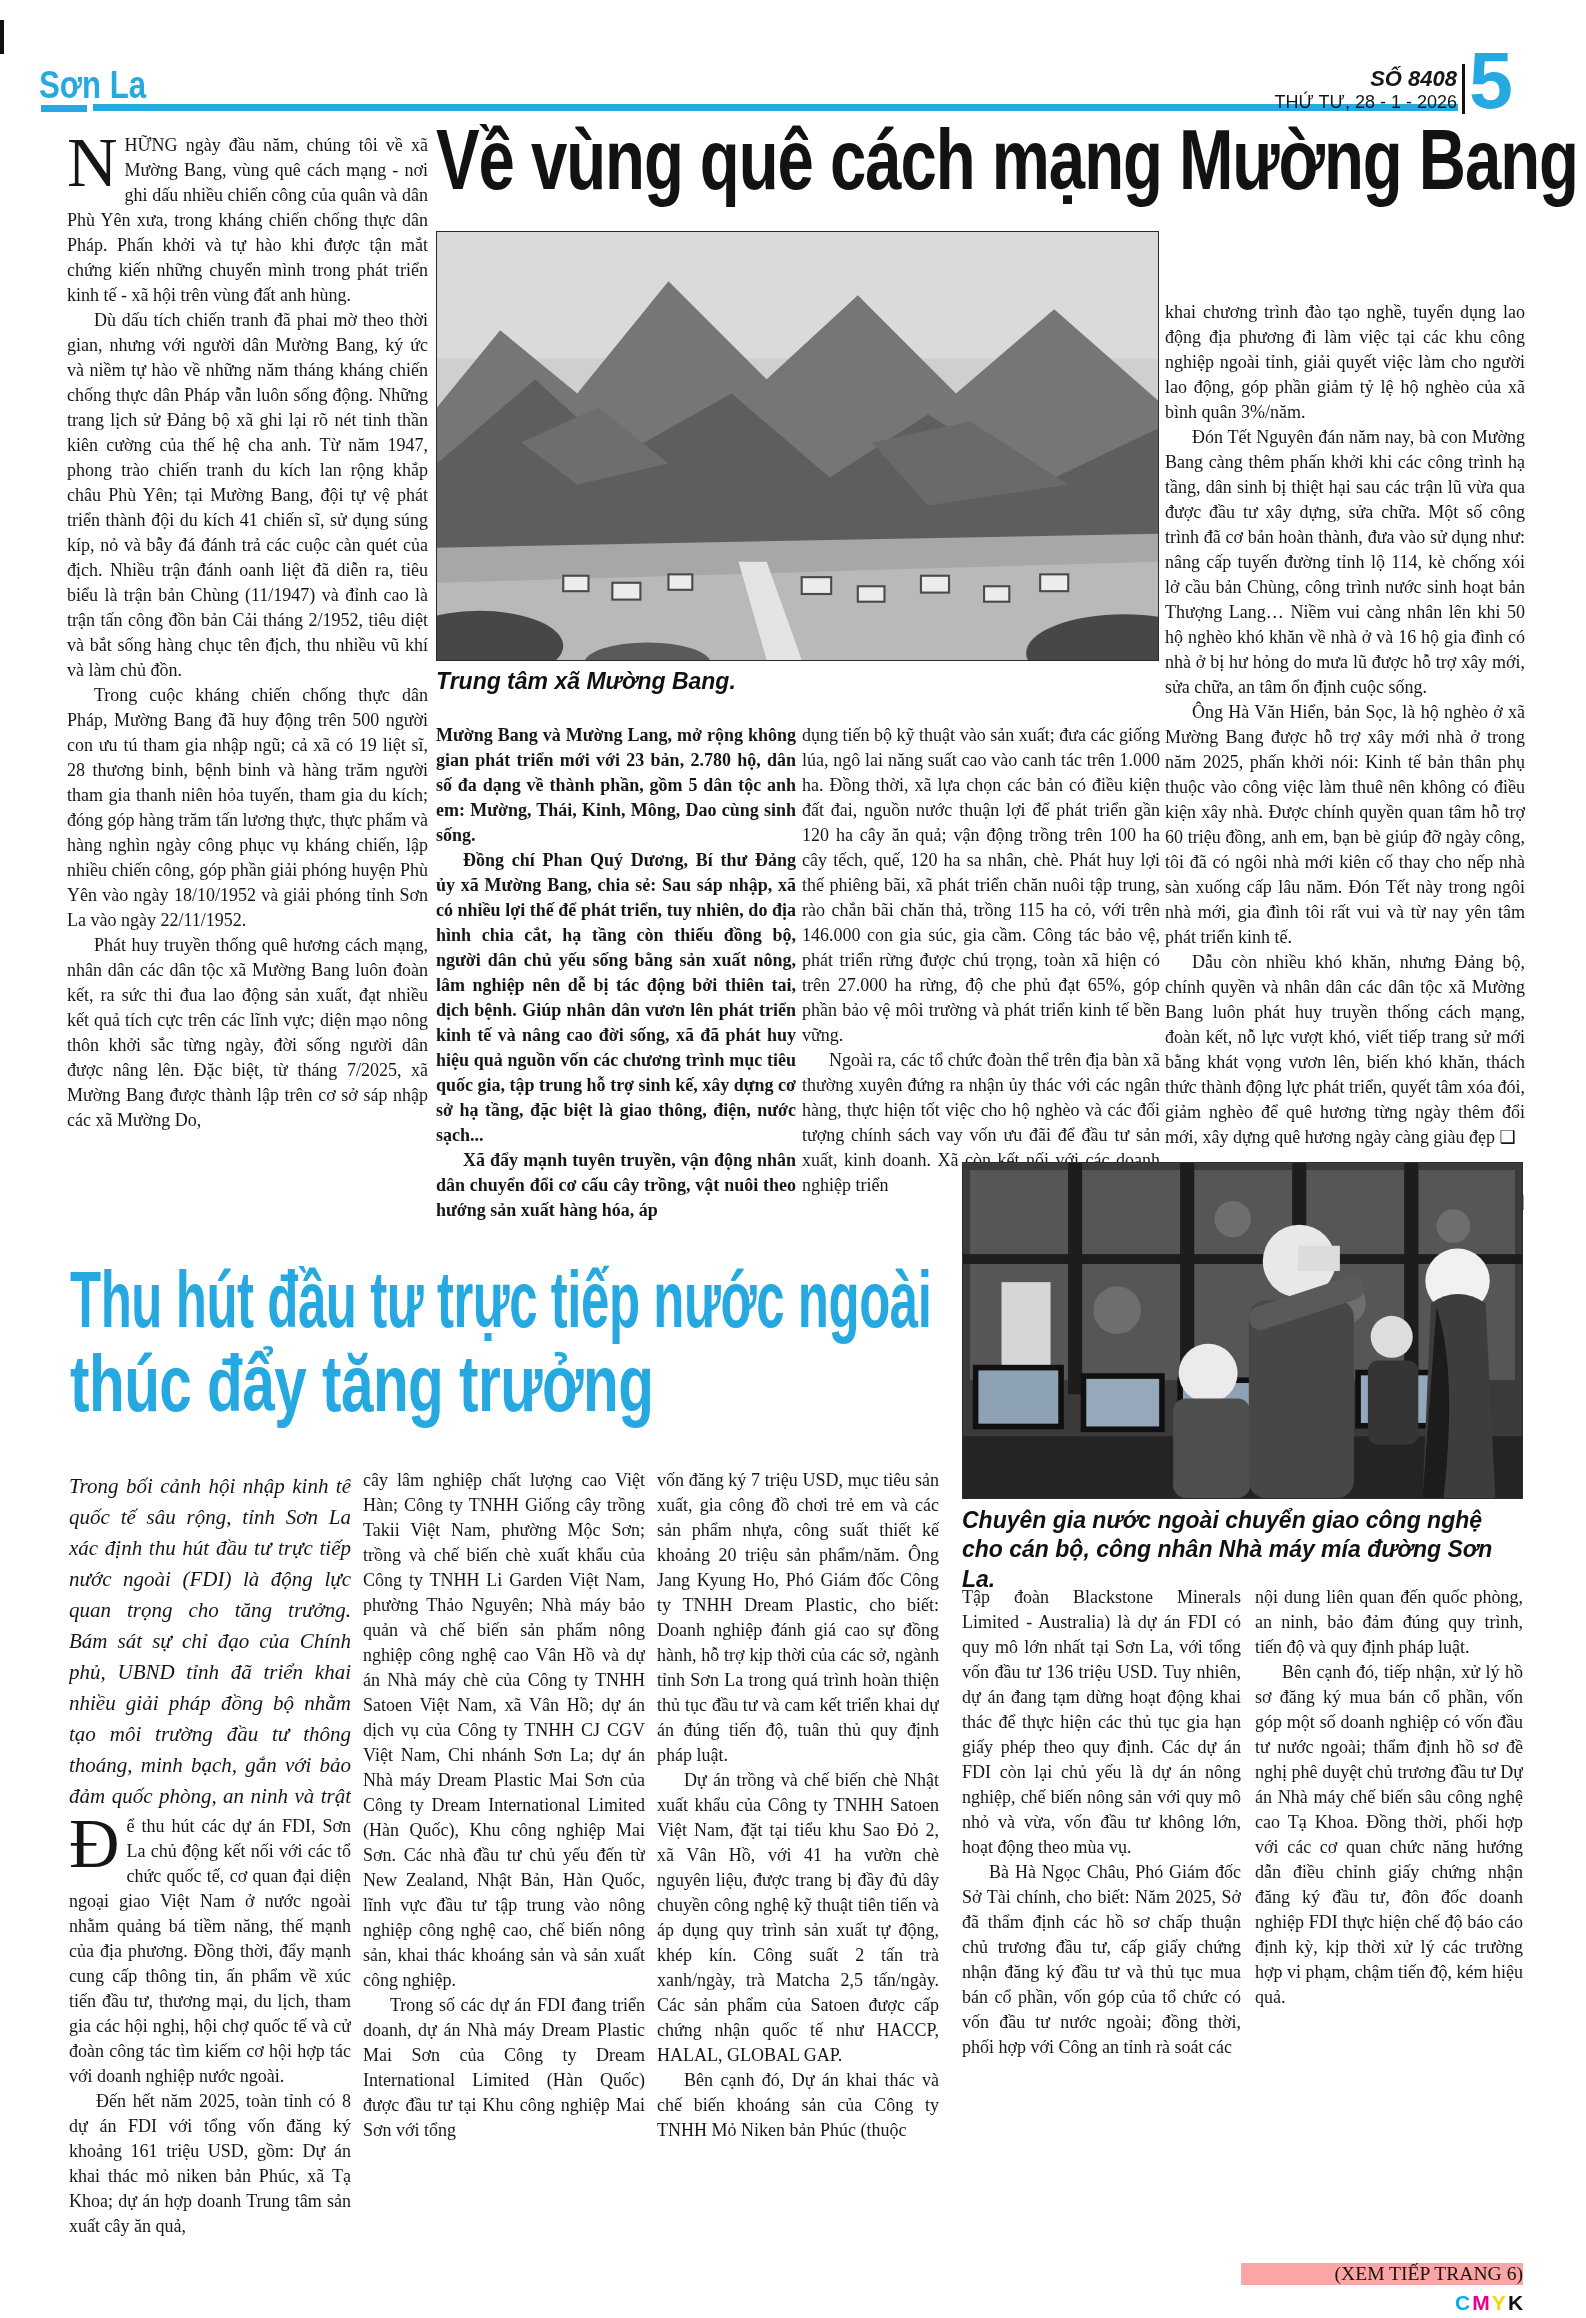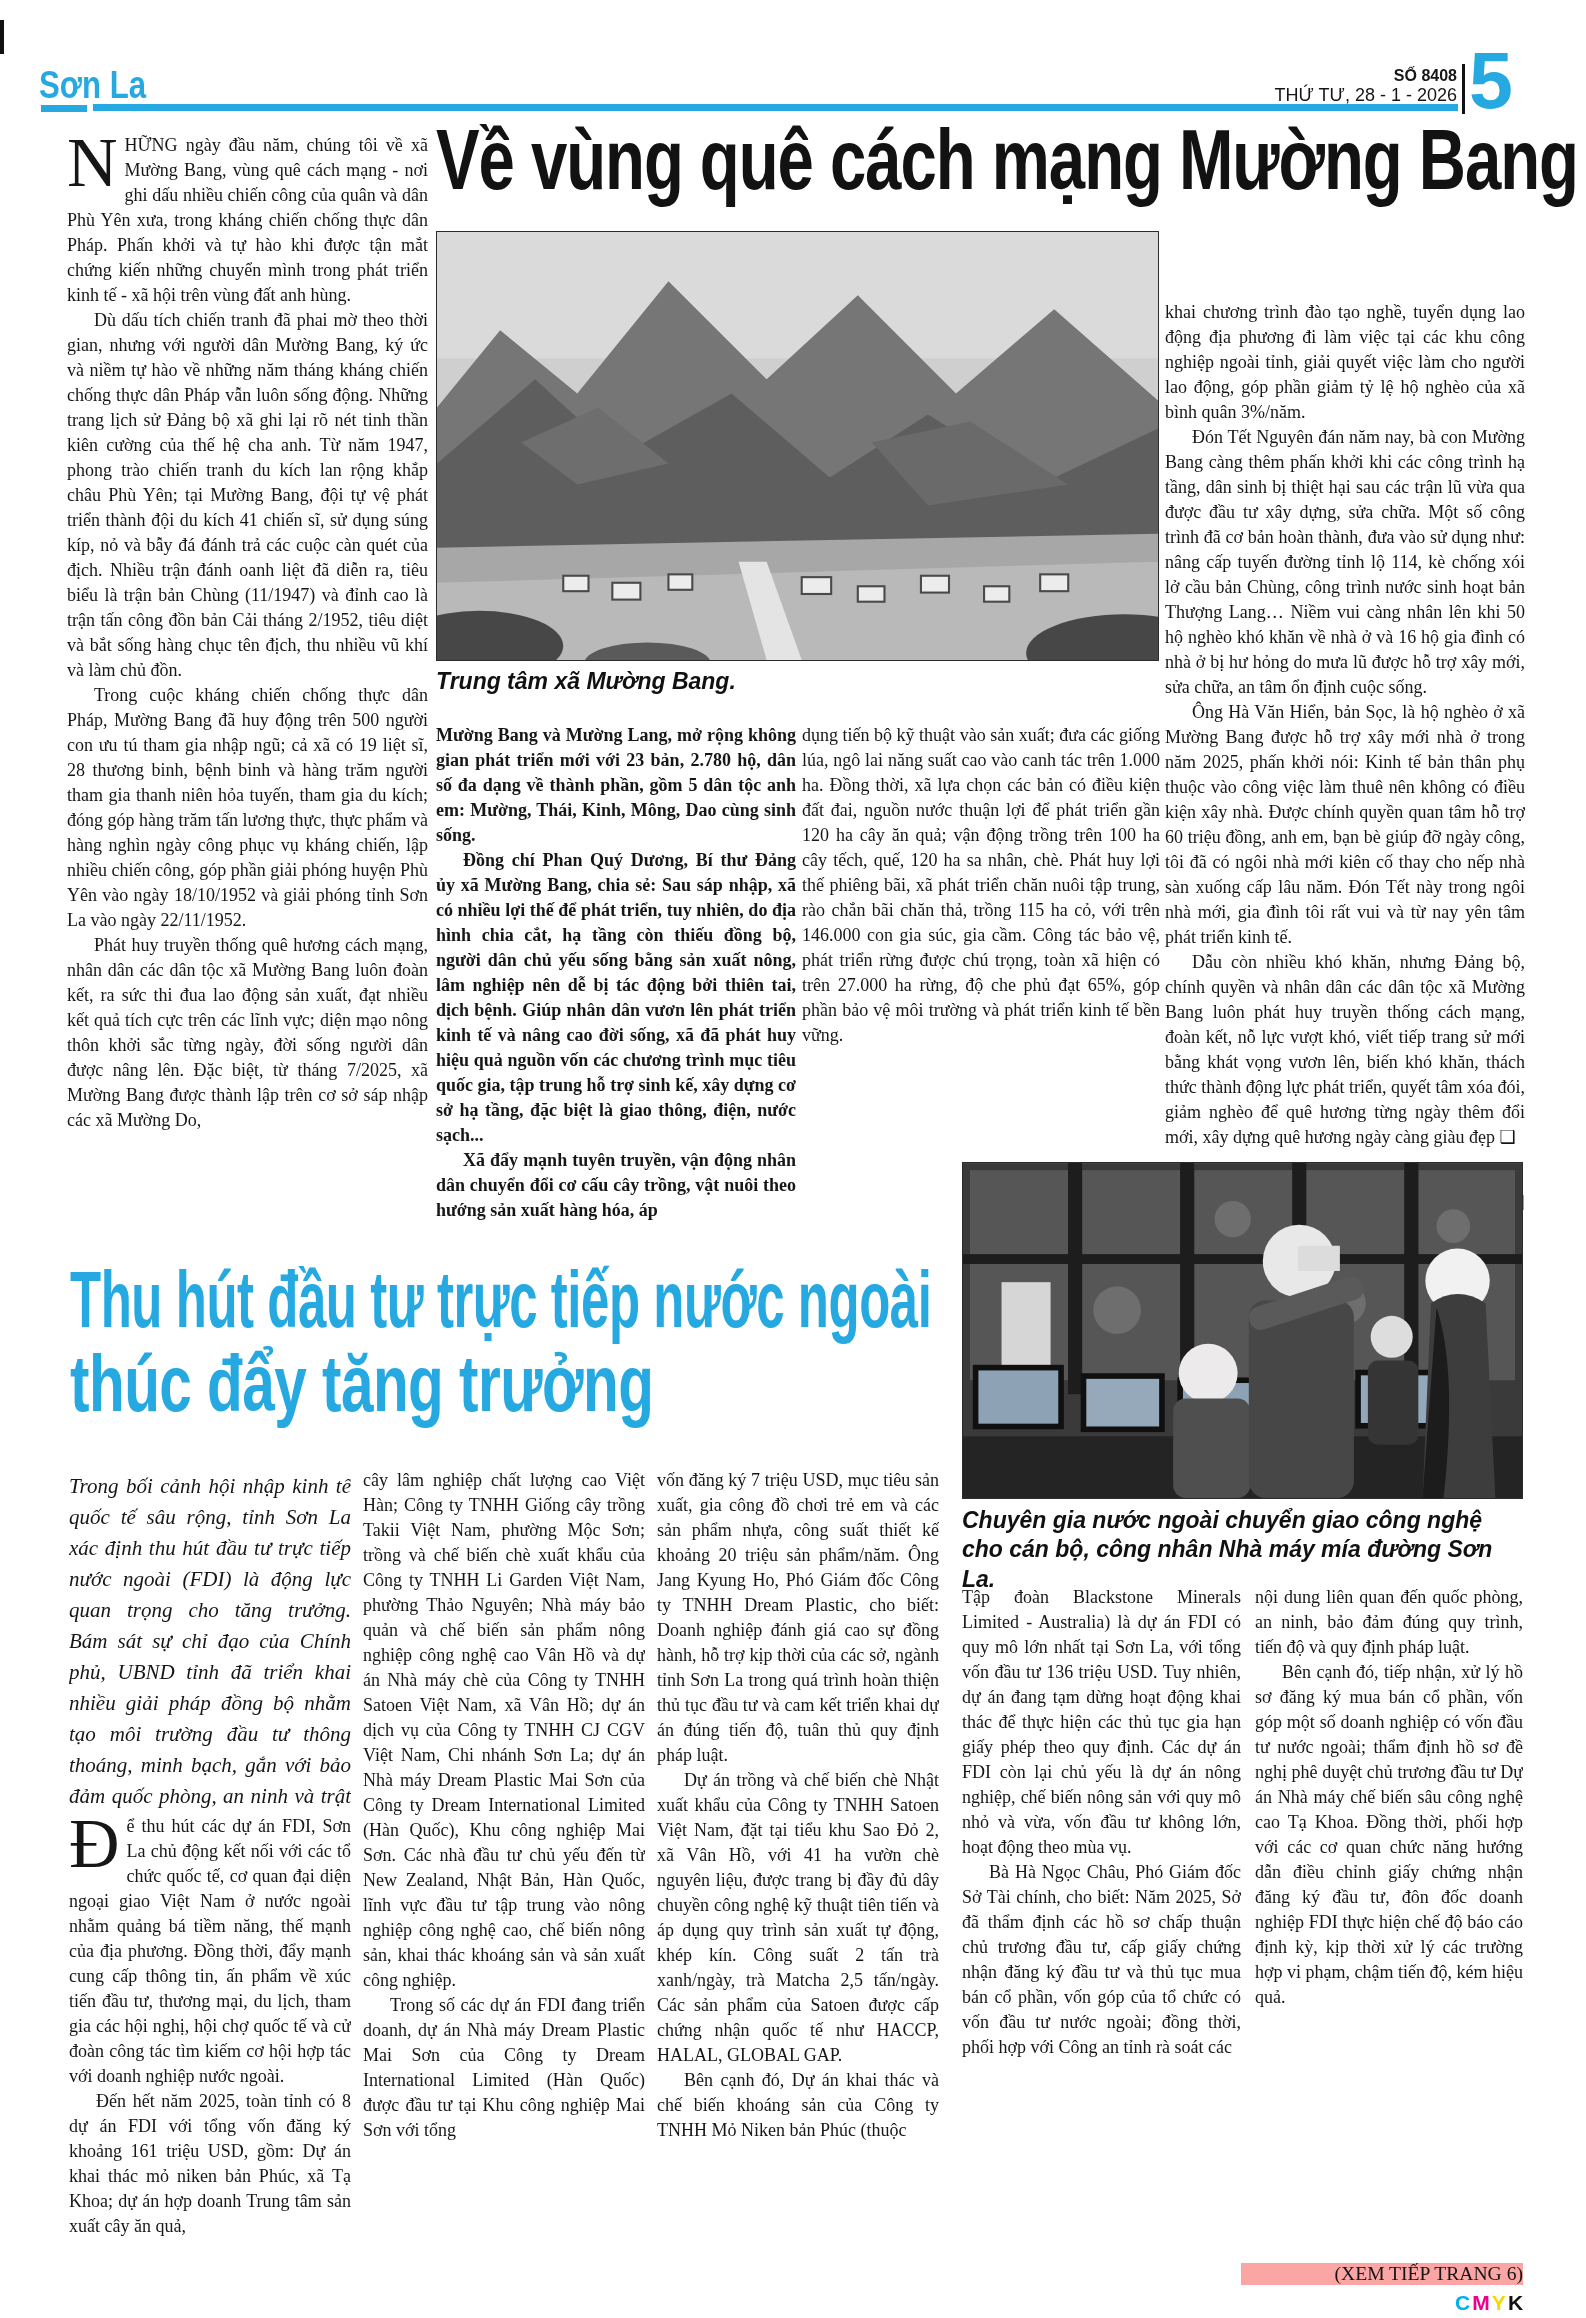--- a/index.html
+++ b/index.html
@@ -6,21 +6,21 @@
   .page{position:relative;width:1587px;height:2319px;background:#ffffff;overflow:hidden;
         font-family:"Liberation Serif",serif;color:#161616;}
   
   .crop{position:absolute;left:0;top:19.6px;width:4.2px;height:34px;background:#111;}
   .logo{position:absolute;left:39px;top:64px;font-family:"Liberation Sans",sans-serif;
         font-weight:800;font-size:38px;color:#25a9e0;transform:scaleX(.82);transform-origin:0 0;white-space:nowrap;}
   .bar-short{position:absolute;left:41px;top:105px;width:46px;height:7px;background:#25a9e0;}
   .bar-long{position:absolute;left:93px;top:104px;width:1365px;height:7px;background:#25a9e0;}
   .issue{position:absolute;left:1192px;top:67px;width:265px;text-align:right;
          font-family:"Liberation Sans",sans-serif;line-height:1.1;}
-  .issue .no{font-weight:800;font-size:16px;}
+  .issue .no{font-weight:800;font-size:22px;font-style:italic;}
   .issue .dt{font-size:18px;margin-top:1.4px;}
   .vrule{position:absolute;left:1462px;top:64px;width:2.8px;height:50px;background:#111;}
   .pagenum{position:absolute;left:1469px;top:41px;font-family:"Liberation Sans",sans-serif;
            font-weight:800;font-size:79px;color:#25a9e0;line-height:1;}
   
   .h1{position:absolute;left:436px;top:114px;font-family:"Liberation Sans",sans-serif;
       font-weight:800;font-size:86px;line-height:1.05;color:#121212;white-space:nowrap;
       transform:scaleX(.76);transform-origin:0 0;letter-spacing:-1.4px;}
   .h2a,.h2b{position:absolute;left:70px;font-family:"Liberation Sans",sans-serif;font-weight:800;
       color:#25a9e0;font-size:79px;line-height:1;white-space:nowrap;transform-origin:0 0;letter-spacing:-0.7px;}
@@ -102,20 +102,21 @@
   </div>
 
   <div class="col" style="left:436px;top:723px;width:360px;height:500px;font-weight:bold;">
     <p class="cont">Mường Bang và Mường Lang, mở rộng không gian phát triển mới với 23 bản, 2.780 hộ, dân số đa dạng về thành phần, gồm 5 dân tộc anh em: Mường, Thái, Kinh, Mông, Dao cùng sinh sống.</p>
     <p>Đồng chí Phan Quý Dương, Bí thư Đảng ủy xã Mường Bang, chia sẻ: Sau sáp nhập, xã có nhiều lợi thế để phát triển, tuy nhiên, do địa hình chia cắt, hạ tầng còn thiếu đồng bộ, người dân chủ yếu sống bằng sản xuất nông, lâm nghiệp nên dễ bị tác động bởi thiên tai, dịch bệnh. Giúp nhân dân vươn lên phát triển kinh tế và nâng cao đời sống, xã đã phát huy hiệu quả nguồn vốn các chương trình mục tiêu quốc gia, tập trung hỗ trợ sinh kế, xây dựng cơ sở hạ tầng, đặc biệt là giao thông, điện, nước sạch...</p>
     <p>Xã đẩy mạnh tuyên truyền, vận động nhân dân chuyển đổi cơ cấu cây trồng, vật nuôi theo hướng sản xuất hàng hóa, áp</p>
   </div>
 
   <div class="col" style="left:802px;top:723px;width:358px;height:500px;">
     <p class="cont">dụng tiến bộ kỹ thuật vào sản xuất; đưa các giống lúa, ngô lai năng suất cao vào canh tác trên 1.000 ha. Đồng thời, xã lựa chọn các bản có điều kiện đất đai, nguồn nước thuận lợi để phát triển gần 120 ha cây ăn quả; vận động trồng trên 100 ha cây tếch, quế, 120 ha sa nhân, chè. Phát huy lợi thế phiêng bãi, xã phát triển chăn nuôi tập trung, rào chắn bãi chăn thả, trồng 115 ha cỏ, với trên 146.000 con gia súc, gia cầm. Công tác bảo vệ, phát triển rừng được chú trọng, toàn xã hiện có trên 27.000 ha rừng, độ che phủ đạt 65%, góp phần bảo vệ môi trường và phát triển kinh tế bền vững.</p>
+    <p>Ngoài ra, các tổ chức đoàn thể trên địa bàn xã thường xuyên đứng ra nhận ủy thác với các ngân hàng, thực hiện tốt việc cho hộ nghèo và các đối tượng chính sách vay vốn ưu đãi để đầu tư sản xuất, kinh doanh. Xã còn kết nối với các doanh nghiệp triển</p>
   </div>
 
   <div class="col" style="left:1165px;top:300px;width:360px;height:887px;">
     <p class="cont">khai chương trình đào tạo nghề, tuyển dụng lao động địa phương đi làm việc tại các khu công nghiệp ngoài tỉnh, giải quyết việc làm cho người lao động, góp phần giảm tỷ lệ hộ nghèo của xã bình quân 3%/năm.</p>
     <p>Đón Tết Nguyên đán năm nay, bà con Mường Bang càng thêm phấn khởi khi các công trình hạ tầng, dân sinh bị thiệt hại sau các trận lũ vừa qua được đầu tư xây dựng, sửa chữa. Một số công trình đã cơ bản hoàn thành, đưa vào sử dụng như: nâng cấp tuyến đường tỉnh lộ 114, kè chống xói lở cầu bản Chùng, công trình nước sinh hoạt bản Thượng Lang… Niềm vui càng nhân lên khi 50 hộ nghèo khó khăn về nhà ở và 16 hộ gia đình có nhà ở bị hư hỏng do mưa lũ được hỗ trợ xây mới, sửa chữa, an tâm ổn định cuộc sống.</p>
     <p>Ông Hà Văn Hiển, bản Sọc, là hộ nghèo ở xã Mường Bang được hỗ trợ xây mới nhà ở trong năm 2025, phấn khởi nói: Kinh tế bản thân phụ thuộc vào công việc làm thuê nên không có điều kiện xây nhà. Được chính quyền quan tâm hỗ trợ 60 triệu đồng, anh em, bạn bè giúp đỡ ngày công, tôi đã có ngôi nhà mới kiên cố thay cho nếp nhà sàn xuống cấp lâu năm. Đón Tết này trong ngôi nhà mới, gia đình tôi rất vui và từ nay yên tâm phát triển kinh tế.</p>
     <p>Dẫu còn nhiều khó khăn, nhưng Đảng bộ, chính quyền và nhân dân các dân tộc xã Mường Bang luôn phát huy truyền thống cách mạng, đoàn kết, nỗ lực vượt khó, viết tiếp trang sử mới bằng khát vọng vươn lên, biến khó khăn, thách thức thành động lực phát triển, quyết tâm xóa đói, giảm nghèo để quê hương từng ngày thêm đổi mới, xây dựng quê hương ngày càng giàu đẹp ❑</p>
   </div>
 
   <div class="byline">

